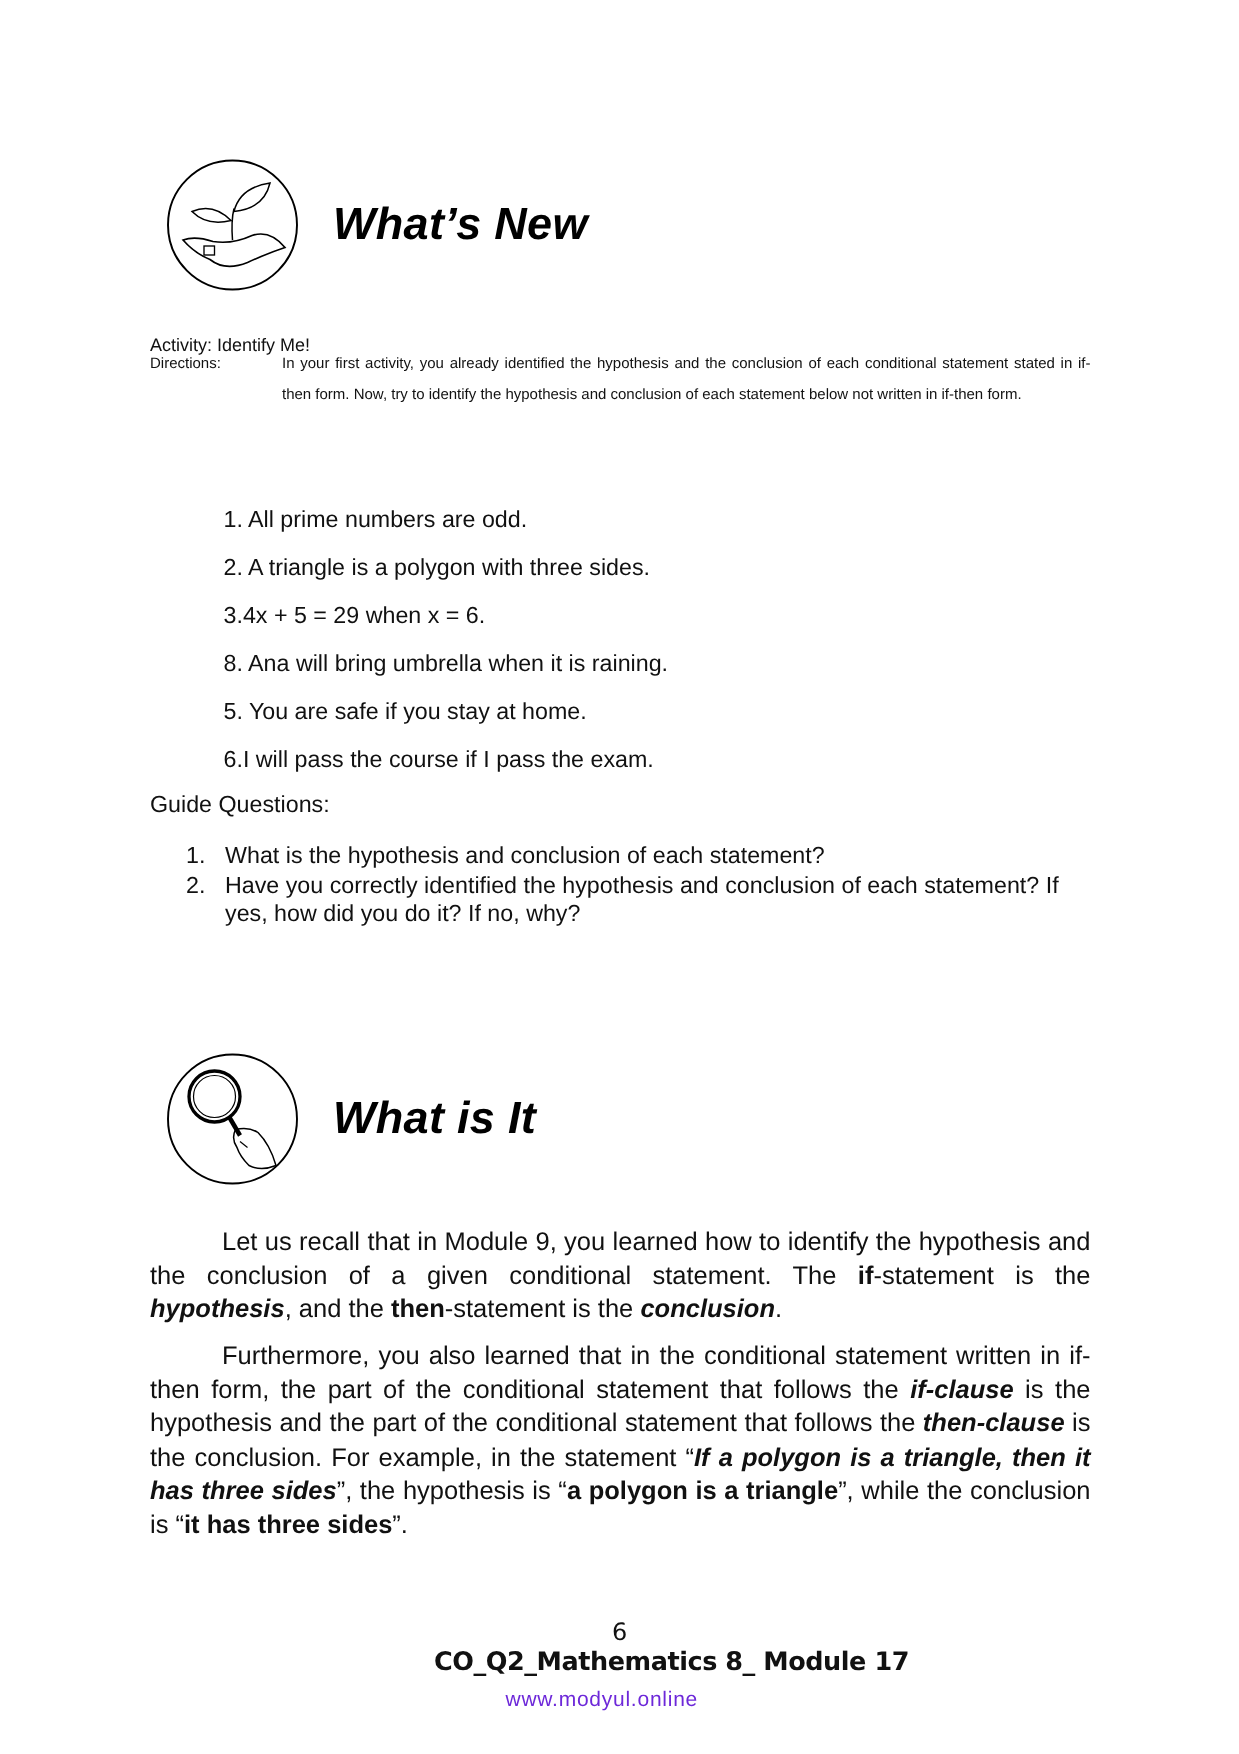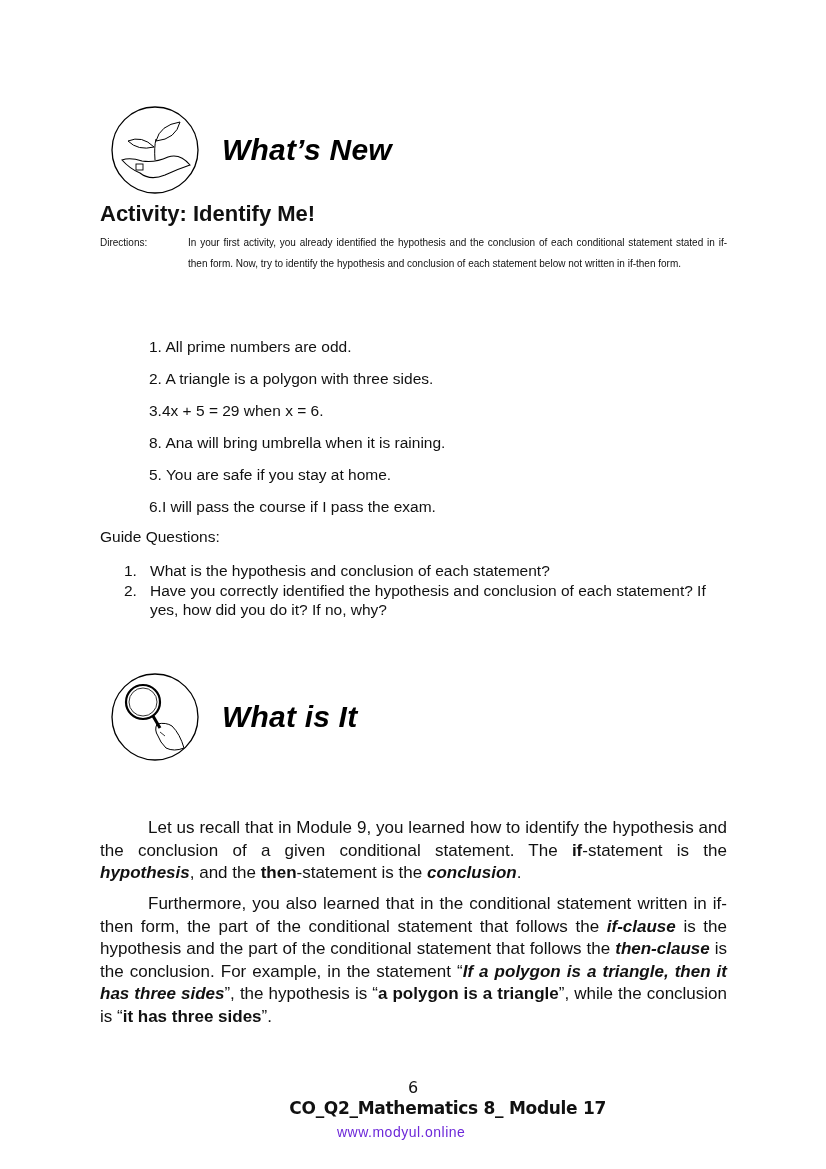--- a/index.html
+++ b/index.html
@@ -3,21 +3,21 @@
 <meta charset="utf-8">
 <style>
   html, body { margin: 0; padding: 0; background: #ffffff; }
   body { width: 826px; height: 1169px; position: relative; overflow: hidden;
          font-family: "Liberation Sans", sans-serif; color: #111; }
   .page { position: absolute; left: 0; top: 0; width: 704px; height: 1169px; }
   .section-head { position: absolute; left: 110px; display: flex; align-items: center; }
   .icon-circle { width: 90px; height: 90px; }
   .section-title { font-family: "Liberation Sans", sans-serif; font-weight: bold; font-style: italic;
                    font-size: 30px; margin-left: 22px; color: #000; letter-spacing: 0.2px; }
-  .activity-title { position: absolute; left: 100px; top: 201px; font-weight: bold; font-size: 22px; }
+  .activity-title { position: absolute; left: 100px; top: 223px; font-weight: normal; font-size: 12px; }
   .directions { position: absolute; left: 100px; top: 233px; width: 627px; font-size: 10px; line-height: 20.5px; }
   .directions .lbl { position: absolute; left: 0; top: 0; }
   .directions .txt { margin-left: 88px; text-align: justify; text-align-last: left; }
   .items { position: absolute; left: 149px; top: 337px; font-size: 15.5px; }
   .items div { height: 32px; line-height: 20px; }
   .guide-label { position: absolute; left: 100px; top: 528px; font-size: 15.5px; }
   .guide-list { position: absolute; left: 124px; top: 561px; width: 606px; font-size: 15.5px; line-height: 19.5px; }
   .guide-list .q { display: flex; }
   .guide-list .num { width: 26px; }
   .guide-list .qt { flex: 1; }
@@ -66,21 +66,21 @@
     <div class="q">
       <span class="num">1.</span>
       <span class="qt">What is the hypothesis and conclusion of each statement?</span>
     </div>
     <div class="q">
       <span class="num">2.</span>
       <span class="qt">Have you correctly identified the hypothesis and conclusion of each statement? If yes, how did you do it? If no, why?</span>
     </div>
   </div>
 
-  <div class="section-head" style="top:672px;">
+  <div class="section-head" style="top:701px;">
     <svg class="icon-circle" viewBox="0 0 90 90">
       <circle cx="45" cy="45" r="43" fill="none" stroke="#000" stroke-width="1.3"></circle>
       <circle cx="33" cy="30" r="17" fill="none" stroke="#000" stroke-width="2.2"></circle>
       <circle cx="33" cy="30" r="14" fill="none" stroke="#000" stroke-width="0.8"></circle>
       <path d="M43 44 L50 56" stroke="#000" stroke-width="3"></path>
       <path d="M47 52 Q56 50 62 54 Q70 62 74 76 Q64 80 56 76 Q50 70 48 64 Q44 58 47 52 Z" fill="none" stroke="#000" stroke-width="1"></path>
       <path d="M50 60 L55 64" stroke="#000" stroke-width="0.8"></path>
     </svg>
     <span class="section-title">What is It</span>
   </div>

